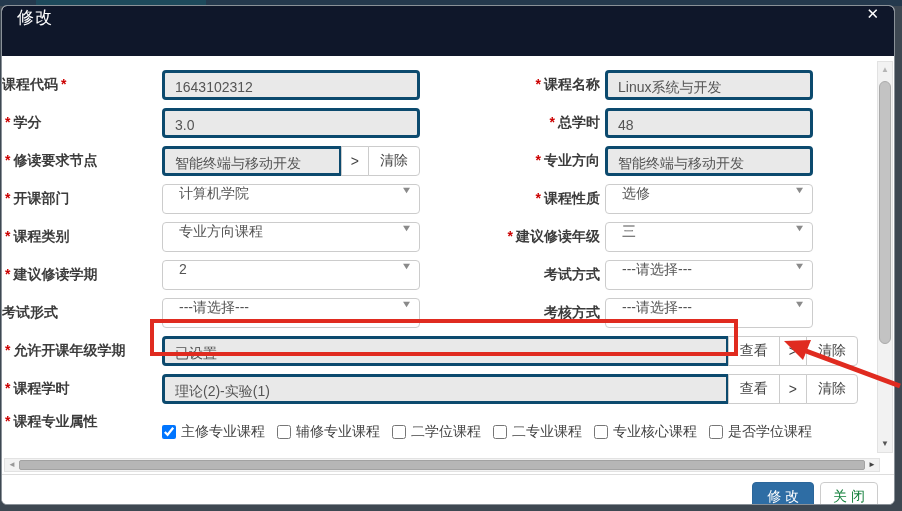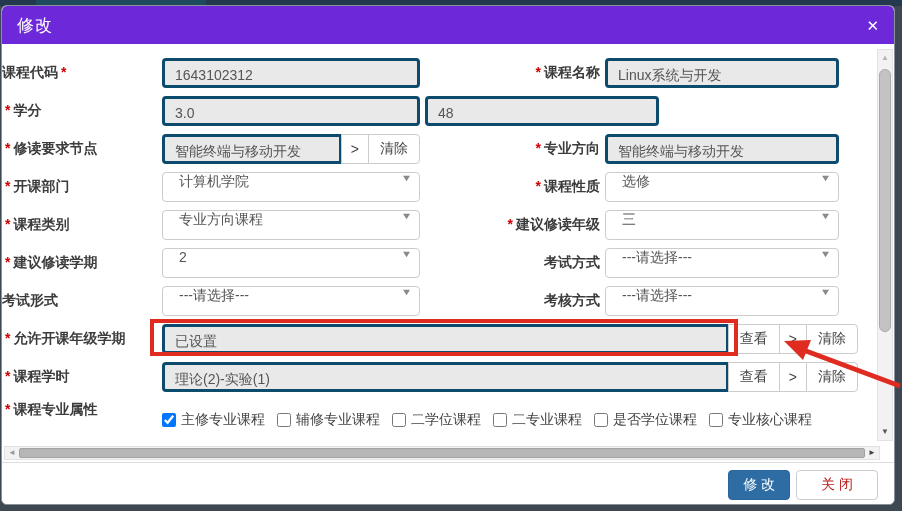--- a/index.html
+++ b/index.html
@@ -12,35 +12,35 @@
   .stage { position:relative; width:902px; height:511px; background:#3e4852; overflow:hidden; }
   .topstrip { position:absolute; top:0; left:0; width:902px; height:6px; background:#24394d; }
   .topstrip .seg { position:absolute; left:36px; top:0; width:170px; height:6px; background:#1d4a5c; }
 
   .modal {
     position:absolute; left:1px; top:5px; width:894px; height:500px;
     background:#fff; border:1px solid #8a9198; border-radius:6px;
     overflow:hidden;
   }
   .modal-header {
-    height:38px; background:#6d28d9; color:#fff;
-    display:flex; align-items:center; padding:0 15px;
+    height:50px; background:#0f172a; color:#fff;
+    display:flex; align-items:flex-start; padding:0 15px;
     border-radius:5px 5px 0 0;
   }
   .modal-title { font-size:17px; letter-spacing:1px; }
   .modal-close { margin-left:auto; font-size:15px; font-weight:bold; cursor:pointer; line-height:1; }
 
   .modal-body { position:relative; height:418px; padding-top:14px; background:#fff; }
 
   .frow { display:flex; align-items:center; height:30px; margin-bottom:8px; }
   .lbl { width:148px; text-align:left; font-size:14px; font-weight:bold; color:#3c3c3c; white-space:nowrap; }
   .lblr { width:168px; margin-left:12px; text-align:right; font-size:14px; font-weight:bold; color:#3c3c3c; white-space:nowrap; }
   .star { color:#cc0000; font-weight:bold; margin:0 3px; }
   .ctl { width:258px; margin-left:12px; }
-  .ctlr { width:234px; margin-left:5px;border-radius:12px; }
+  .ctlr { width:208px; margin-left:5px;border-radius:12px; }
   .ctl-full { width:696px; margin-left:12px; display:flex; }
 
   .inp {
     width:100%; height:30px; background:#e9e9e9; border:3px solid #0c4a6e; border-radius:4px;
     padding:0 10px; line-height:28px; font-size:14px; color:#555;
     white-space:nowrap; overflow:hidden;
   }
   .select {
     width:100%; height:30px; background:#fff; border:1px solid #ccc; border-radius:4px;
     padding:0 8px 0 16px; font-size:14px; color:#555;
@@ -75,21 +75,21 @@
   .hsb .arr.left { left:3px; }
   .hsb .arr.right { right:3px; color:#444; }
   .hsb .thumb { position:absolute; top:1px; left:14px; width:846px; height:10px; background:#b6b6b6; border:1px solid #a2a2a2; border-radius:2px; }
 
   .modal-footer {
     height:44px; border-top:1px solid #ddd; background:#fff;
     display:flex; justify-content:flex-end; align-items:center; gap:6px; padding:0 16px;
   }
   .btn { height:30px; border-radius:4px; font-size:14px; cursor:pointer; font-family:inherit; }
   .btn-primary { background:#2e6da4; border:1px solid #2b669a; color:#fff; padding:0 14px; }
-  .btn-default { background:#fff; border:1px solid #ccc; color:#b91c1c; padding:0 24px; }
+  .btn-default { background:#fff; border:1px solid #ccc; color:#15803d; padding:0 12px; }
 
   
   .anno-box {
     position:absolute; left:150px; top:319px; width:588px; height:37px;
     border:4px solid #e02b20; z-index:40; pointer-events:none;
   }
   .anno-arrow { position:absolute; left:0; top:0; z-index:50; pointer-events:none; }
 </style>
 </head>
 <body>
@@ -117,20 +117,21 @@
         <div class="ctlr">
             <div class="inp">Linux系统与开发</div>
           </div>
       </div>
 
       <div class="frow">
         <div class="lbl"><span class="star">*</span><span>学分</span></div>
         <div class="ctl">
             <div class="inp">3.0</div>
           </div>
+        <div class="lblr"><span class="star">*</span><span>总学时</span></div>
         <div class="ctlr">
             <div class="inp">48</div>
           </div>
       </div>
 
       <div class="frow">
         <div class="lbl"><span class="star">*</span><span>修读要求节点</span></div>
         <div class="ctl">
           <div class="group">
             <div class="inp">智能终端与移动开发</div>
@@ -250,25 +251,25 @@
           <label class="chk">
             <input type="checkbox" style="">
             <span>二学位课程</span>
           </label>
           <label class="chk">
             <input type="checkbox" style="">
             <span>二专业课程</span>
           </label>
           <label class="chk">
             <input type="checkbox" style="">
+            <span>专业核心课程</span>
+          </label>
+          <label class="chk">
+            <input type="checkbox" style="">
             <span>是否学位课程</span>
-          </label>
-          <label class="chk">
-            <input type="checkbox" style="">
-            <span>专业核心课程</span>
           </label>
         </div>
       </div>
 
       <div class="vsb">
         <div class="arr up">▲</div>
         <div class="thumb"></div>
         <div class="arr down">▼</div>
       </div>
       <div class="hsb">

